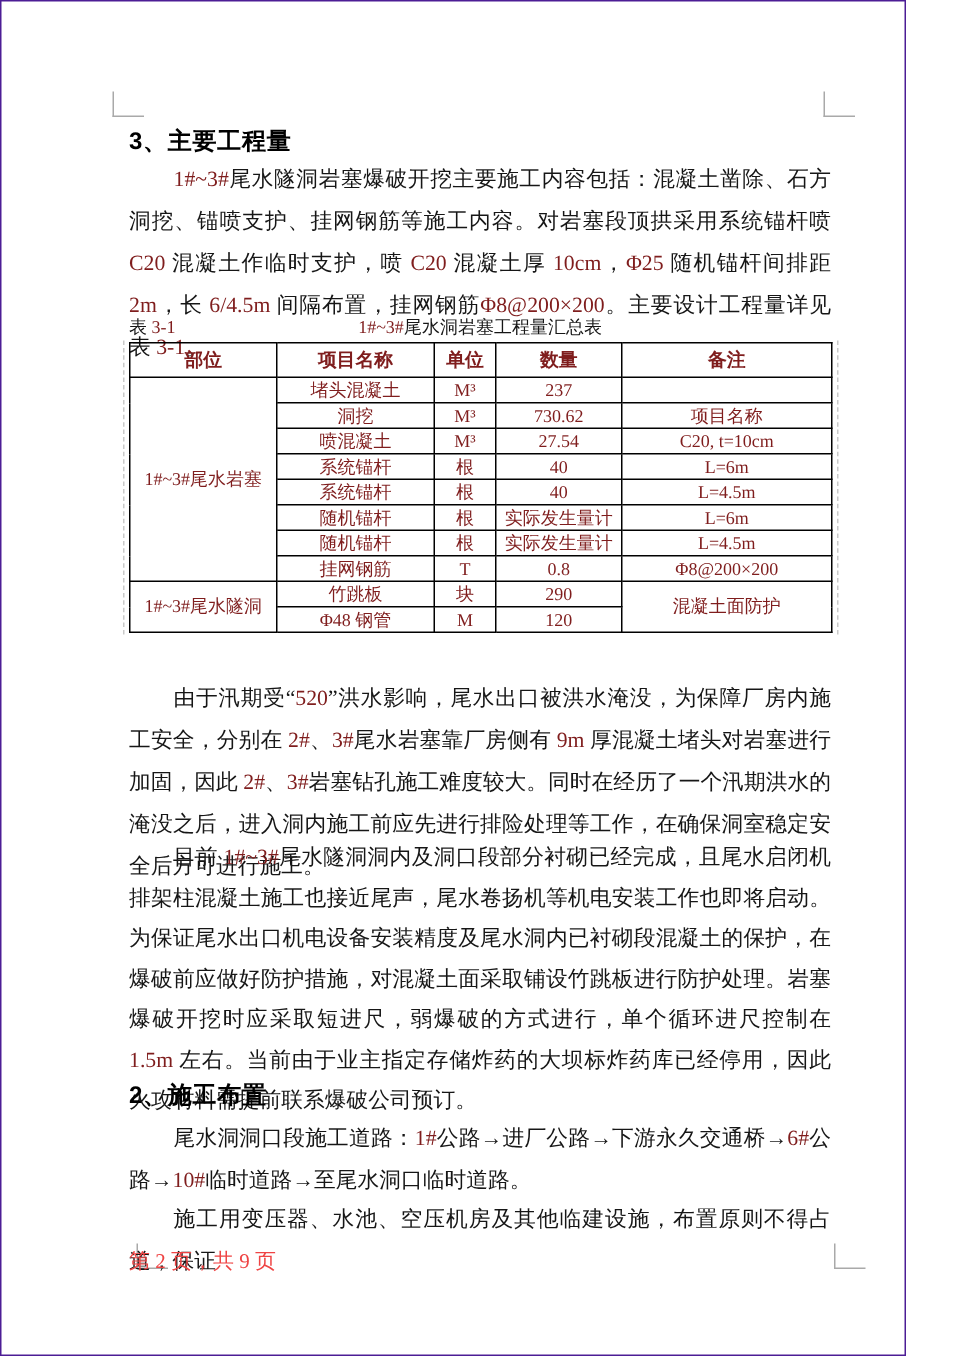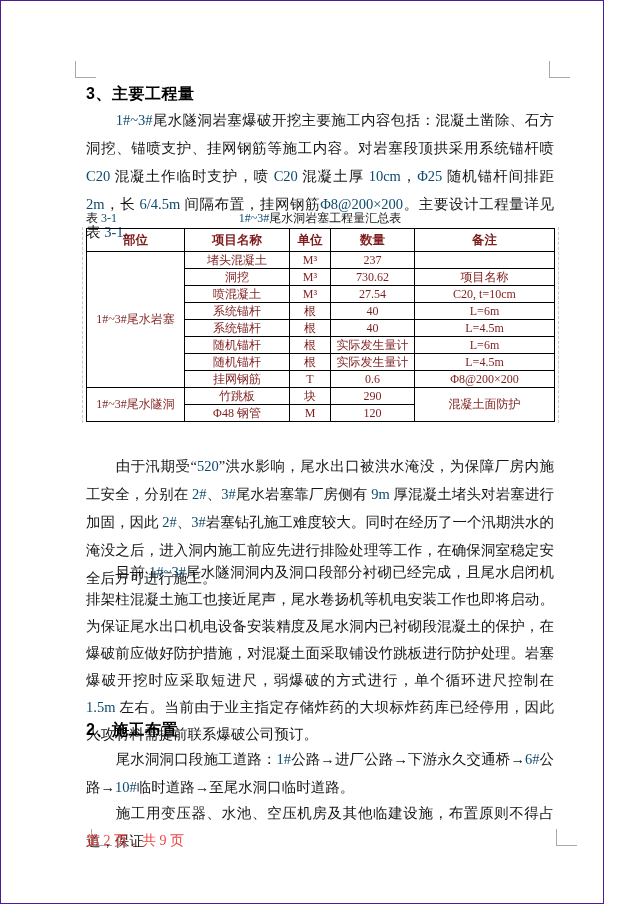--- a/index.html
+++ b/index.html
@@ -37,21 +37,21 @@
   p.body {
     font-size:14.5px; line-height:28px;
     text-align:justify; text-indent:2.05em;
   }
   #sec3-p1 { top:105px; }
   #sec4-p1 { top:451px; }
   #sec4-p2 { top:558px; line-height:27px; }
   #sec5-p1 { top:744px; }
   #sec5-p2 { top:798px; }
 
-  .latin { color:#0c4a6e; }
+  .latin { color:#7f1d1d; }
 
   .caption { top:209px; height:18px; font-size:12px; position:absolute; }
   .caption .lbl { position:absolute; left:0; top:0; }
   .caption .ttl { display:block; text-align:center; }
 
   table.qt {
     position:absolute; left:85px; top:227px;
     width:468px; border-collapse:collapse; table-layout:fixed;
     font-size:12px; color:#7f1d1d;
   }
@@ -147,21 +147,21 @@
         </tr>
         <tr>
           <td>随机锚杆</td>
           <td>根</td>
           <td>实际发生量计</td>
           <td>L=4.5m</td>
         </tr>
         <tr>
           <td>挂网钢筋</td>
           <td>T</td>
-          <td>0.6</td>
+          <td>0.8</td>
           <td>Φ8@200×200</td>
         </tr>
         <tr>
           <td rowspan="2">1#~3#尾水隧洞</td>
           <td>竹跳板</td>
           <td>块</td>
           <td>290</td>
           <td rowspan="2">混凝土面防护</td>
         </tr>
         <tr>

